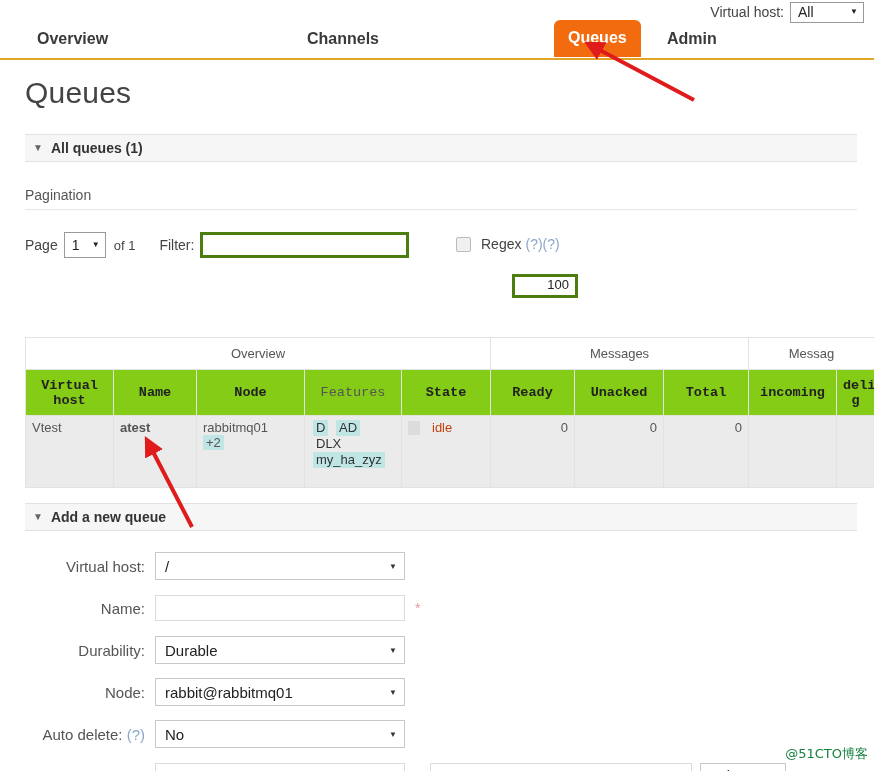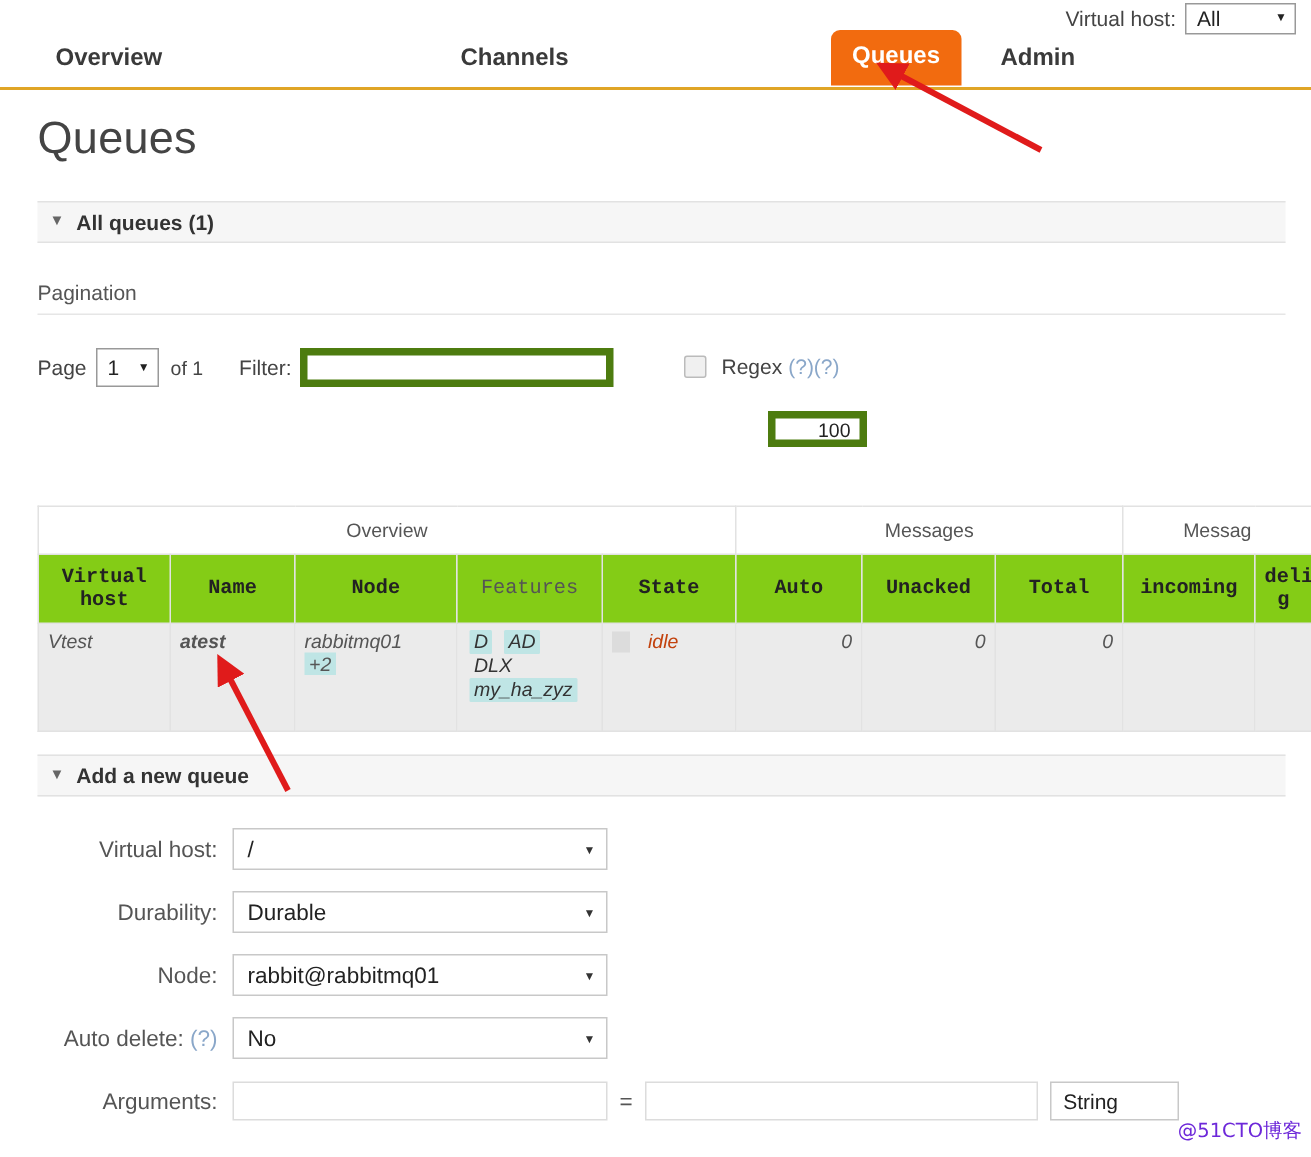--- a/index.html
+++ b/index.html
@@ -138,21 +138,21 @@
     display: flex;
     align-items: center;
     font-size: 14px;
     color: #444;
   }
   #pagination-row .lbl { margin-right: 6px; }
   #page-select { width: 42px; height: 26px; margin-right: 8px; }
   #of-pages { margin-right: 24px; font-size: 13px; }
   #filter-label { margin-right: 6px; }
   .text-input {
-    border: 5px solid #4d7c0f;
+    border: 3px solid #4d7c0f;
     background: #fff;
     height: 24px;
     box-sizing: border-box;
     font-size: 13px;
     color: #222;
     padding: 0 4px;
   }
   #filter-input { width: 209px; height: 26px; }
   #regex-wrap {
     position: absolute;
@@ -222,21 +222,20 @@
     vertical-align: middle;
     font-size: 13.5px;
     font-family: Liberation Mono, monospace;
   }
   #queues-table tr.col-row th.soft { font-weight: normal; color: #555; }
   #queues-table tbody td {
     background: #ebebeb;
     height: 72px;
     vertical-align: top;
     color: #555;
-    font-style: italic;
   }
   td.c-vhost  { text-align: left; }
   td.c-name   { text-align: left; font-weight: bold; color: #222; }
   td.c-node   { text-align: left; }
   td.c-feat   { }
   td.c-state  { text-align: left; }
   td.c-num    { text-align: right; color: #444; }
   .tag {
     background: #bfe5e5;
     color: #333;
@@ -315,21 +314,21 @@
     width: 874px; height: 771px;
     pointer-events: none;
   }
 
   
   #watermark {
     position: absolute;
     right: 6px;
     top: 745px;
     font-size: 13px;
-    color: #6d28d9;
+    color: #15803d;
     font-family: "DejaVu Sans", sans-serif;
   }
 </style>
 </head>
 <body>
 
 <div id="vhost-bar">
   <span class="vh-label">Virtual host:</span>
   <div class="select-box" id="vhost-select">
     <span>All</span>
@@ -393,21 +392,21 @@
       <th colspan="5">Overview</th>
       <th colspan="3">Messages</th>
       <th colspan="2">Messag</th>
     </tr>
     <tr class="col-row">
       <th>Virtual host</th>
       <th>Name</th>
       <th>Node</th>
       <th class="soft">Features</th>
       <th>State</th>
-      <th>Auto</th>
+      <th>Ready</th>
       <th>Unacked</th>
       <th>Total</th>
       <th>incoming</th>
       <th>
           <div>deli</div>
           <div>g</div>
         </th>
     </tr>
   </thead>
   <tbody>
@@ -449,20 +448,25 @@
 <div id="add-form">
 
   <div class="form-row">
     <div class="flabel">Virtual host:</div>
     <div class="form-field select-field">
       <span>/</span>
       <span class="caret">▼</span>
     </div>
   </div>
 
+  <div class="form-row">
+    <div class="flabel">Name:</div>
+    <div class="text-input name-input"></div>
+    <span class="req-star">*</span>
+  </div>
 
   <div class="form-row">
     <div class="flabel">Durability:</div>
     <div class="form-field select-field">
       <span>Durable</span>
       <span class="caret">▼</span>
     </div>
   </div>
 
   <div class="form-row">

